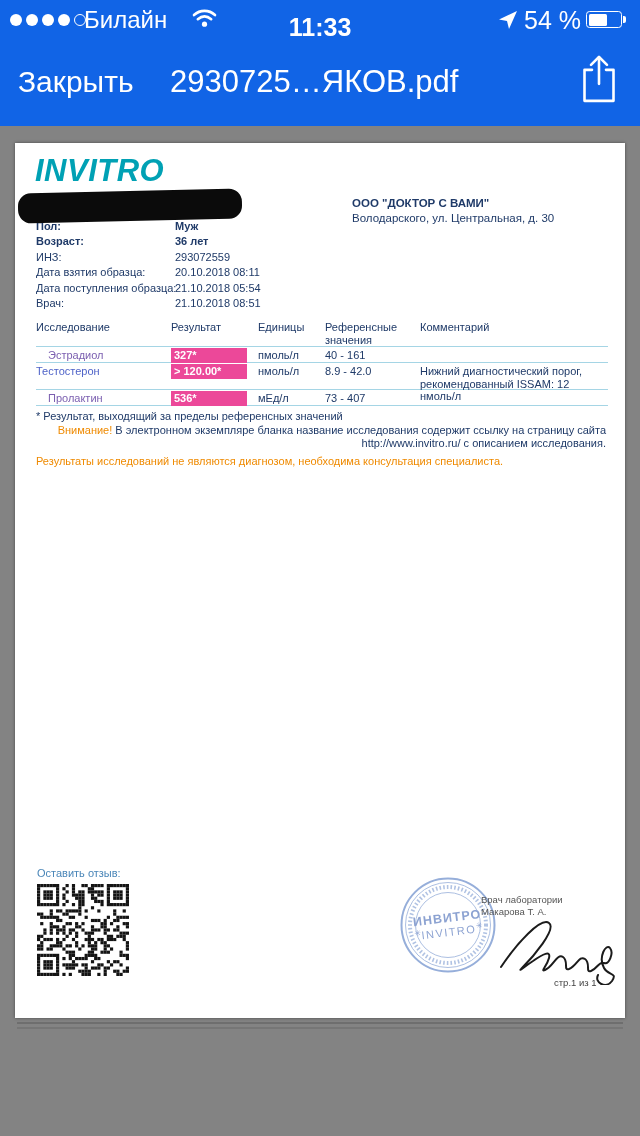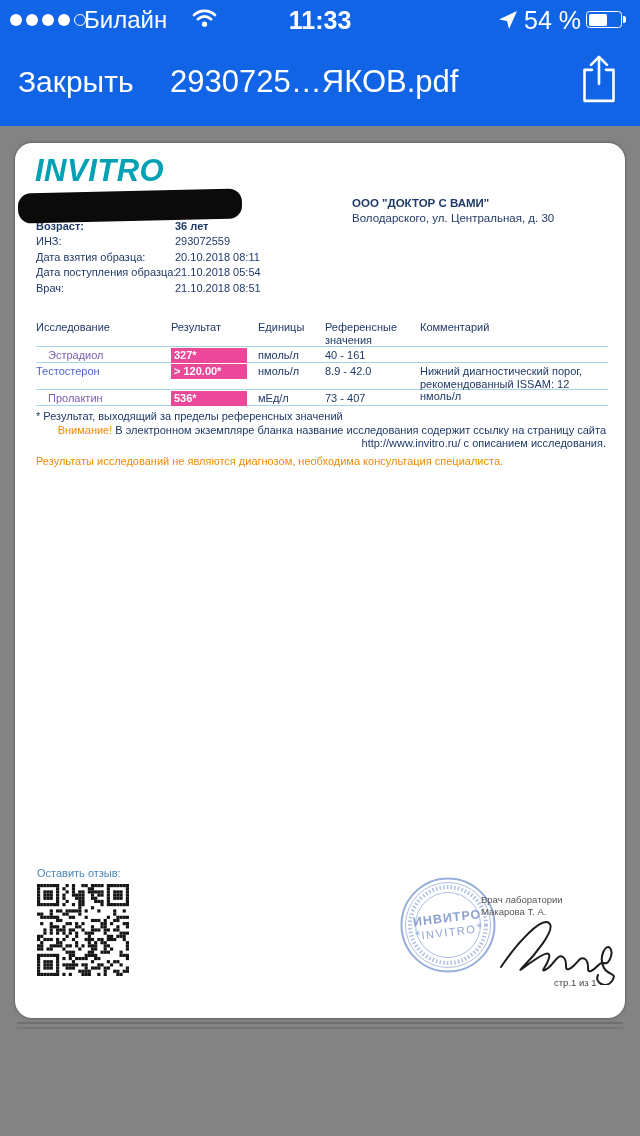--- a/index.html
+++ b/index.html
@@ -10,34 +10,34 @@
     -webkit-font-smoothing:antialiased;
   }
   
   .chrome{position:absolute;top:0;left:0;width:640px;height:126px;background:#1164e6;z-index:20;}
   .statusbar{position:absolute;top:0;left:0;right:0;height:40px;color:#fff;}
   .sig-dots{position:absolute;left:10px;top:14px;display:flex;gap:4px;}
   .sig-dots .dot{width:12px;height:12px;border-radius:50%;background:#fff;}
   .sig-dots .dot.empty{background:transparent;border:1.5px solid #fff;box-sizing:border-box;}
   .carrier{position:absolute;left:84px;top:6px;font-size:24px;}
   .wifi{position:absolute;left:192px;top:9px;}
-  .sb-time{position:absolute;left:0;right:0;top:6px;text-align:center;font-size:25px;font-weight:bold;}
+  .sb-time{position:absolute;left:0;right:0;top:13px;text-align:center;font-size:25px;font-weight:bold;}
   .loc{position:absolute;left:498px;top:10px;}
   .batt-text{position:absolute;left:524px;top:6px;font-size:25px;}
   .battery{position:absolute;left:586px;top:11px;width:36px;height:17px;border:1.5px solid #fff;border-radius:3.5px;box-sizing:border-box;}
   .battery .fill{position:absolute;left:1.5px;top:1.5px;bottom:1.5px;width:54%;background:#fff;border-radius:1.5px;}
   .battery .nub{position:absolute;right:-4.5px;top:4px;width:3px;height:7px;background:#fff;border-radius:0 2px 2px 0;}
   .navbar{position:absolute;top:40px;left:0;right:0;height:86px;color:#fff;}
   .close-btn{position:absolute;left:18px;top:50%;transform:translateY(-52%);font-size:30px;color:#fff;cursor:pointer;}
   .nav-title{position:absolute;left:50%;top:50%;transform:translate(-52%,-52%);font-size:31px;color:#fff;white-space:nowrap;}
   .share-btn{position:absolute;right:22px;top:50%;transform:translateY(-54%);cursor:pointer;}
   
   .viewer{position:absolute;top:126px;left:0;width:640px;height:1010px;background:#838383;}
   .page{position:absolute;left:15px;top:17px;width:610px;height:875px;background:#fff;
-        box-shadow:0 0 3px rgba(0,0,0,.45);color:#1f3a68;border-radius:17px;}
+        box-shadow:0 0 3px rgba(0,0,0,.45);color:#1f3a68;}
   .pageline{position:absolute;left:17px;width:606px;height:2px;background:#6e6e6e;}
   .pl1{top:896px;}.pl2{top:901px;opacity:.6;}
   
   .logo{position:absolute;left:20px;top:10px;font-size:31px;font-weight:bold;font-style:italic;
         letter-spacing:.5px;color:#00a1b4;}
   .redact{position:absolute;left:3px;top:48px;width:224px;height:30px;background:#0b0b0b;
           border-radius:13px;transform:rotate(-1.3deg);z-index:5;}
   .clinic{position:absolute;left:337px;top:53px;font-size:11.5px;line-height:15px;}
   .clinic .cname{font-weight:bold;}
   .pinfo{position:absolute;left:21px;top:76px;font-size:11px;line-height:15.4px;}
@@ -124,20 +124,21 @@
 
     <div class="logo">INVITRO</div>
     <div class="redact"></div>
 
     <div class="clinic">
       <div class="cname">ООО "ДОКТОР С ВАМИ"</div>
       <div>Володарского, ул. Центральная, д. 30</div>
     </div>
 
     <div class="pinfo">
+      <div class="row b"><span class="lbl">Пол:</span><span>Муж</span></div>
       <div class="row b"><span class="lbl">Возраст:</span><span>36 лет</span></div>
       <div class="row"><span class="lbl">ИНЗ:</span><span>293072559</span></div>
       <div class="row"><span class="lbl">Дата взятия образца:</span><span>20.10.2018 08:11</span></div>
       <div class="row"><span class="lbl">Дата поступления образца:</span><span>21.10.2018 05:54</span></div>
       <div class="row"><span class="lbl">Врач:</span><span>21.10.2018 08:51</span></div>
     </div>
 
     <div class="th thdr c1">Исследование</div>
     <div class="th thdr c2">Результат</div>
     <div class="th thdr c3">Единицы</div>

